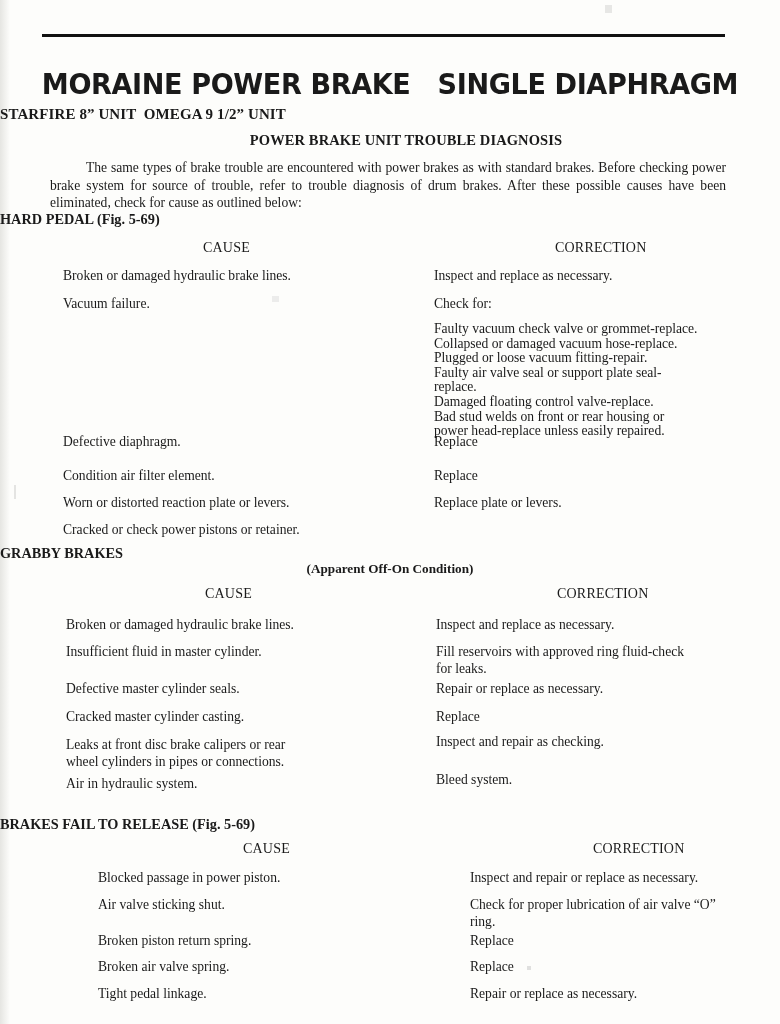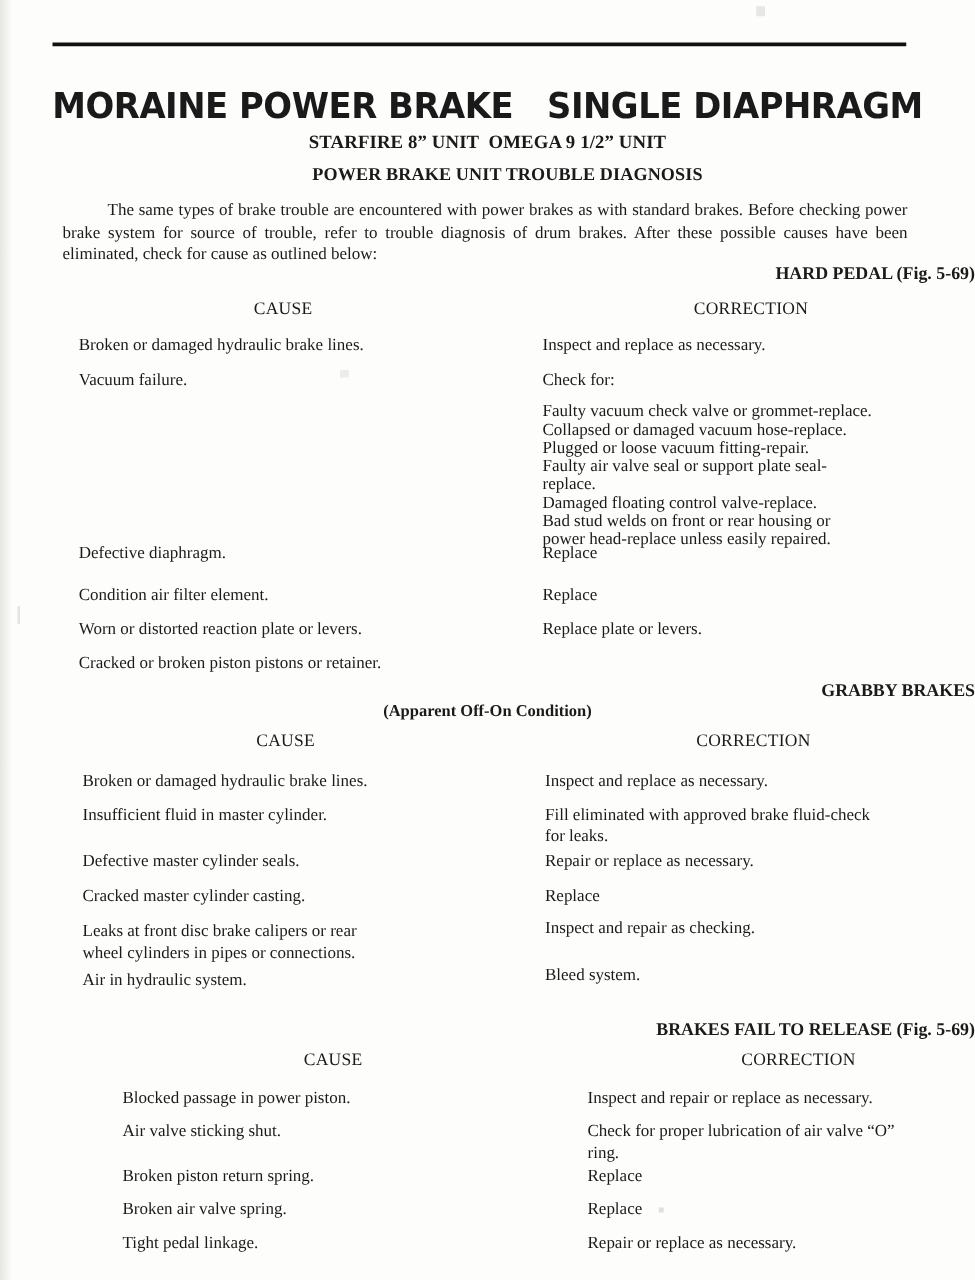--- a/index.html
+++ b/index.html
@@ -64,21 +64,20 @@
     font-size: 28.5px;
     letter-spacing: -0.4px;
     transform: scaleX(0.95);
     white-space: pre;
   }
   .sub-title {
     position: absolute;
     top: 106px;
     left: 0;
     width: 780px;
-    text-align: center;
     font-weight: bold;
     font-size: 15px;
     letter-spacing: 0.1px;
     white-space: pre;
   }
   .sub-title-2 {
     position: absolute;
     top: 132px;
     left: 0;
     width: 780px;
@@ -99,21 +98,21 @@
     line-height: 17.5px;
     text-align: justify;
     text-indent: 36px;
   }
 
   
   .sect-head {
     position: absolute;
     left: 0;
     width: 780px;
-    text-align: right;
+    text-align: left;
     font-weight: bold;
     font-size: 14.3px;
   }
   .sect-sub {
     position: absolute;
     left: 0;
     width: 780px;
     text-align: center;
     font-weight: bold;
     font-size: 13.2px;
@@ -186,32 +185,32 @@
 
   <div class="cell" style="top:434px;left:63px;width:360px">Defective diaphragm.</div>
   <div class="cell" style="top:434px;left:434px;width:300px">Replace</div>
 
   <div class="cell" style="top:468px;left:63px;width:360px">Condition air filter element.</div>
   <div class="cell" style="top:468px;left:434px;width:300px">Replace</div>
 
   <div class="cell" style="top:495px;left:63px;width:360px">Worn or distorted reaction plate or levers.</div>
   <div class="cell" style="top:495px;left:434px;width:300px">Replace plate or levers.</div>
 
-  <div class="cell" style="top:522px;left:63px;width:370px">Cracked or broken piston pistons or retainer.</div>
+  <div class="cell" style="top:522px;left:63px;width:370px">Cracked or check power pistons or retainer.</div>
 
   <div class="sect-head" style="top:545px">GRABBY BRAKES</div>
   <div class="sect-sub" style="top:561px">(Apparent Off-On Condition)</div>
   <div class="col-head" style="top:586px;left:205px">CAUSE</div>
   <div class="col-head" style="top:586px;left:557px">CORRECTION</div>
 
   <div class="cell" style="top:617px;left:66px;width:360px">Broken or damaged hydraulic brake lines.</div>
   <div class="cell" style="top:617px;left:436px;width:300px">Inspect and replace as necessary.</div>
 
   <div class="cell" style="top:644px;left:66px;width:360px">Insufficient fluid in master cylinder.</div>
-  <div class="cell" style="top:644px;left:436px;width:290px;white-space:pre-line">Fill eliminated with approved brake fluid-check
+  <div class="cell" style="top:644px;left:436px;width:290px;white-space:pre-line">Fill reservoirs with approved ring fluid-check
 for leaks.</div>
 
   <div class="cell" style="top:681px;left:66px;width:360px">Defective master cylinder seals.</div>
   <div class="cell" style="top:681px;left:436px;width:300px">Repair or replace as necessary.</div>
 
   <div class="cell" style="top:709px;left:66px;width:360px">Cracked master cylinder casting.</div>
   <div class="cell" style="top:709px;left:436px;width:300px">Replace</div>
 
   <div class="cell" style="top:737px;left:66px;width:330px;white-space:pre-line">Leaks at front disc brake calipers or rear
 wheel cylinders in pipes or connections.</div>

